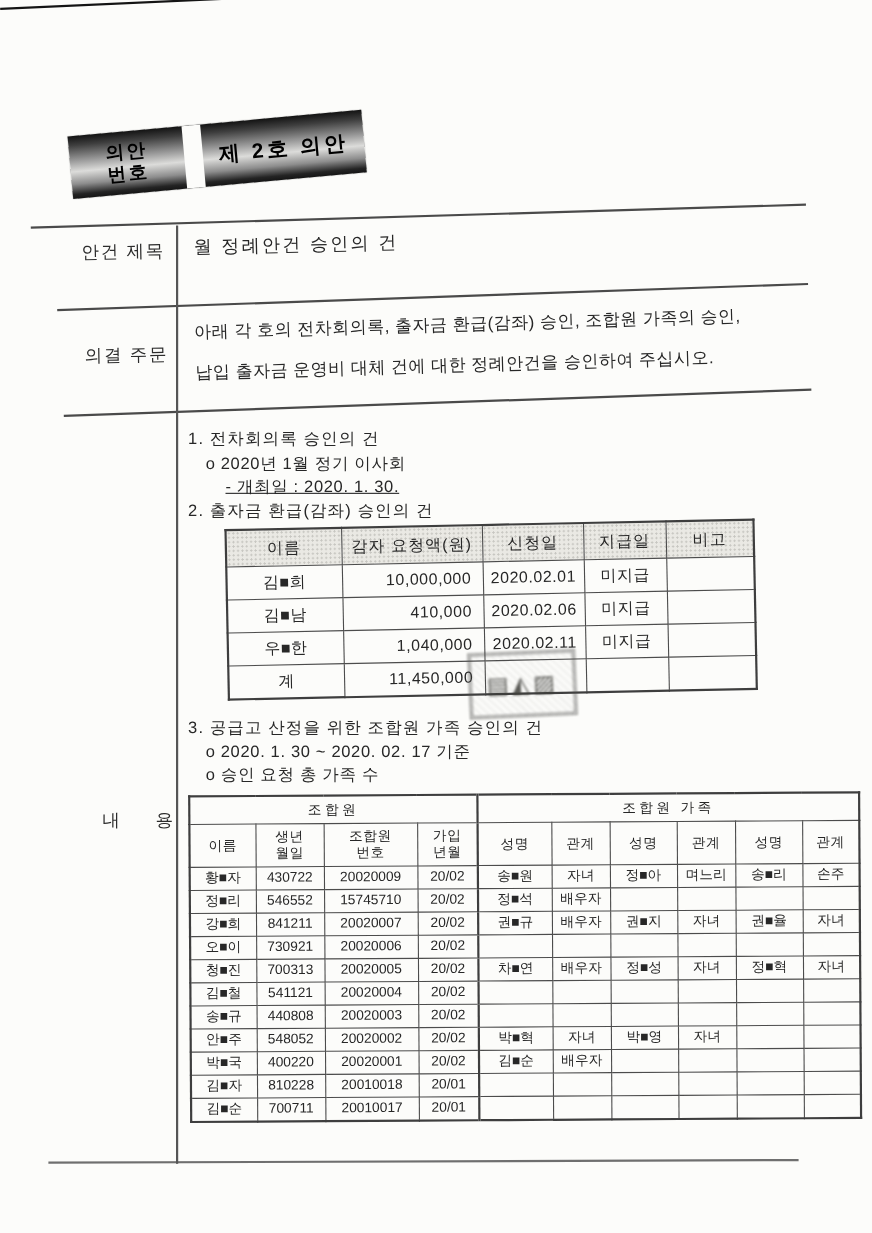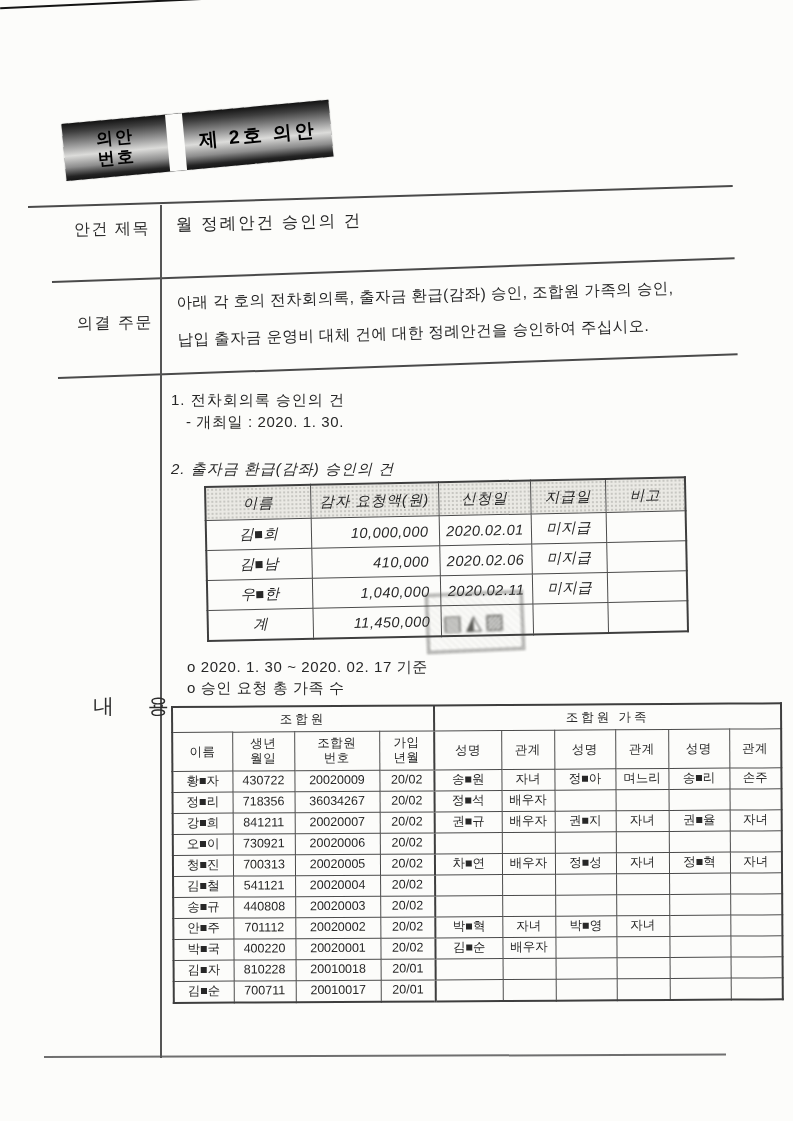--- a/index.html
+++ b/index.html
@@ -30,34 +30,34 @@
   .stamp-left{width:104px;display:flex;flex-direction:column;align-items:center;justify-content:center;
     font-weight:bold;font-size:17px;line-height:1.12;color:#000;letter-spacing:2px;}
   .stamp-gap{width:17px;background:#fcfcfa;}
   .stamp-right{flex:1;display:flex;align-items:center;justify-content:center;
     font-weight:bold;font-size:19px;letter-spacing:3px;color:#000;}
 
   
   .rowlabel{position:absolute;font-size:16px;letter-spacing:1.5px;color:#2c2c2c;white-space:nowrap;}
   .title-label{left:74px;top:219px;transform:rotate(-1deg);}
   .order-label{left:77px;top:313px;transform:rotate(-1deg);}
-  .content-label{left:93px;top:692px;letter-spacing:14px;font-size:21px;}
+  .content-label{left:93px;top:736px;letter-spacing:14px;font-size:16px;}
 
   .title-value{position:absolute;left:176px;top:214px;font-size:16.5px;letter-spacing:2px;
     transform:rotate(-1.3deg);transform-origin:left center;white-space:nowrap;}
   .order-text{position:absolute;left:176px;top:284px;width:585px;font-size:15.5px;letter-spacing:.4px;
     line-height:37px;transform:rotate(-1.7deg);transform-origin:left top;white-space:nowrap;}
 
   
   .content{position:absolute;left:171px;top:389px;width:612px;}
   .sec-heading{font-size:15px;letter-spacing:1px;line-height:21.5px;white-space:nowrap;}
   .cline{font-size:15px;letter-spacing:.6px;line-height:21.5px;white-space:nowrap;}
   .ind1{margin-left:16px;}
-  .ind2{margin-left:15px;}
-  .sec2{margin-top:26px;font-style:italic;}
+  .ind2{margin-left:34px;text-decoration:underline;}
+  .sec2{margin-top:0;}
   .sec3{margin-top:14px;}
 
   table{border-collapse:collapse;table-layout:fixed;}
   th,td{border:1px solid #4c4c4c;overflow:hidden;}
 
   
   .t1{width:480px;margin:6px 0 0 33px;transform:rotate(-1.15deg);transform-origin:left top;font-size:14.5px;}
   .t1 th{height:30px;font-weight:normal;letter-spacing:1px;
     background-color:#eae9e4;
     background-image:radial-gradient(rgba(110,110,104,.28) 1px,transparent 1px);
@@ -116,20 +116,21 @@
     <div>납입 출자금 운영비 대체 건에 대한 정례안건을 승인하여 주십시오.</div>
   </div>
 
   <div class="rowlabel content-label">내 용</div>
 
   <div class="content">
 
     <div class="sec1">
       <div class="sec-heading">1. 전차회의록 승인의 건</div>
       <div>
+          <div class="cline ind1">o 2020년 1월 정기 이사회</div>
           <div class="cline ind2">- 개최일 : 2020. 1. 30.</div>
         </div>
     </div>
 
     <div class="sec2">
       <div class="sec-heading">2. 출자금 환급(감좌) 승인의 건</div>
       <table class="t1">
         <colgroup>
           <col style="width:105px">
             <col style="width:128px">
@@ -173,20 +174,21 @@
               <td class="num">11,450,000</td>
               <td></td>
               <td></td>
               <td></td>
             </tr>
           </tbody>
       </table>
     </div>
 
     <div class="sec3">
+      <div class="sec-heading">3. 공급고 산정을 위한 조합원 가족 승인의 건</div>
       <div>
           <div class="cline ind1">o 2020. 1. 30  ~ 2020. 02. 17 기준</div>
           <div class="cline ind1">o 승인 요청 총 가족 수</div>
         </div>
       <table class="t2">
         <colgroup>
           <col style="width:60px">
             <col style="width:62px">
             <col style="width:85px">
             <col style="width:55px">
@@ -226,22 +228,22 @@
               <td>20/02</td>
               <td class="groupdiv">송■원</td>
               <td>자녀</td>
               <td>정■아</td>
               <td>며느리</td>
               <td>송■리</td>
               <td>손주</td>
             </tr>
             <tr>
               <td>정■리</td>
-              <td>718356</td>
-              <td>36034267</td>
+              <td>546552</td>
+              <td>15745710</td>
               <td>20/02</td>
               <td class="groupdiv">정■석</td>
               <td>배우자</td>
               <td></td>
               <td></td>
               <td></td>
               <td></td>
             </tr>
             <tr>
               <td>강■희</td>
@@ -298,21 +300,21 @@
               <td>20/02</td>
               <td class="groupdiv"></td>
               <td></td>
               <td></td>
               <td></td>
               <td></td>
               <td></td>
             </tr>
             <tr>
               <td>안■주</td>
-              <td>701112</td>
+              <td>548052</td>
               <td>20020002</td>
               <td>20/02</td>
               <td class="groupdiv">박■혁</td>
               <td>자녀</td>
               <td>박■영</td>
               <td>자녀</td>
               <td></td>
               <td></td>
             </tr>
             <tr>

